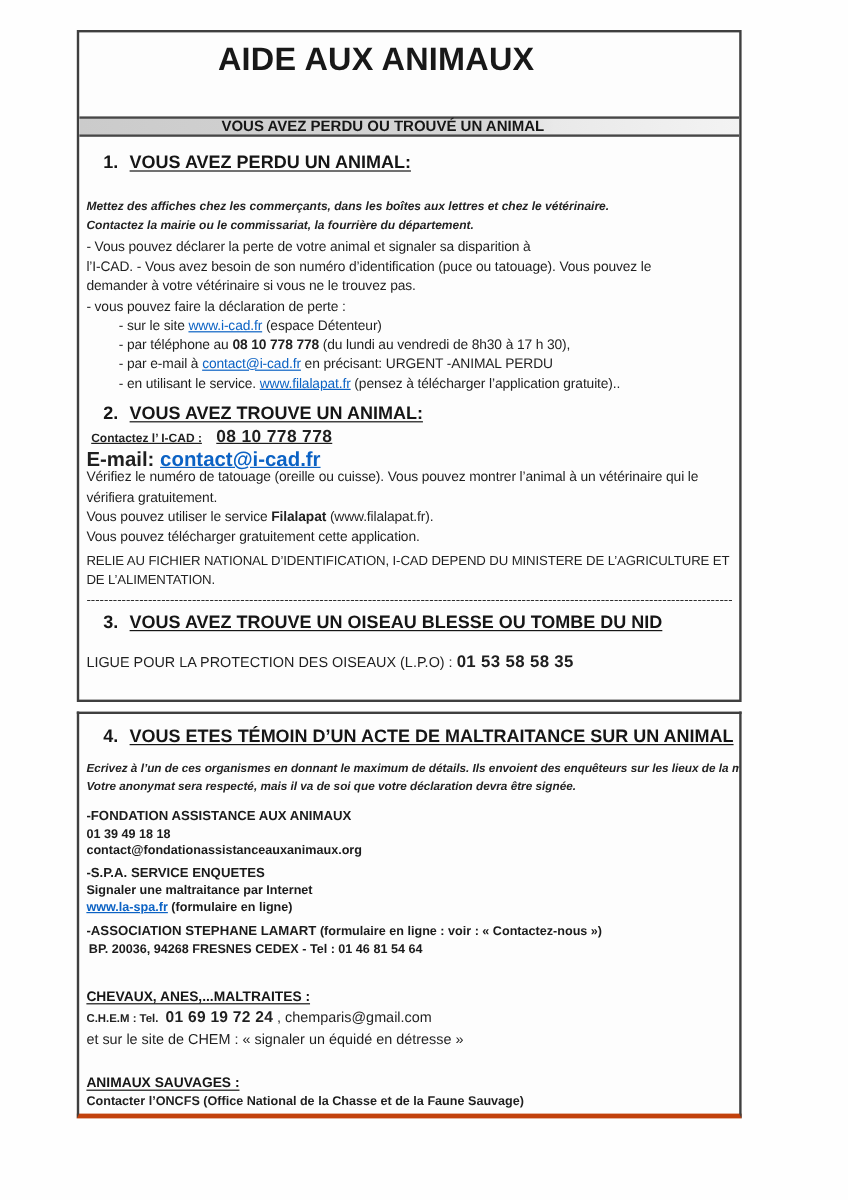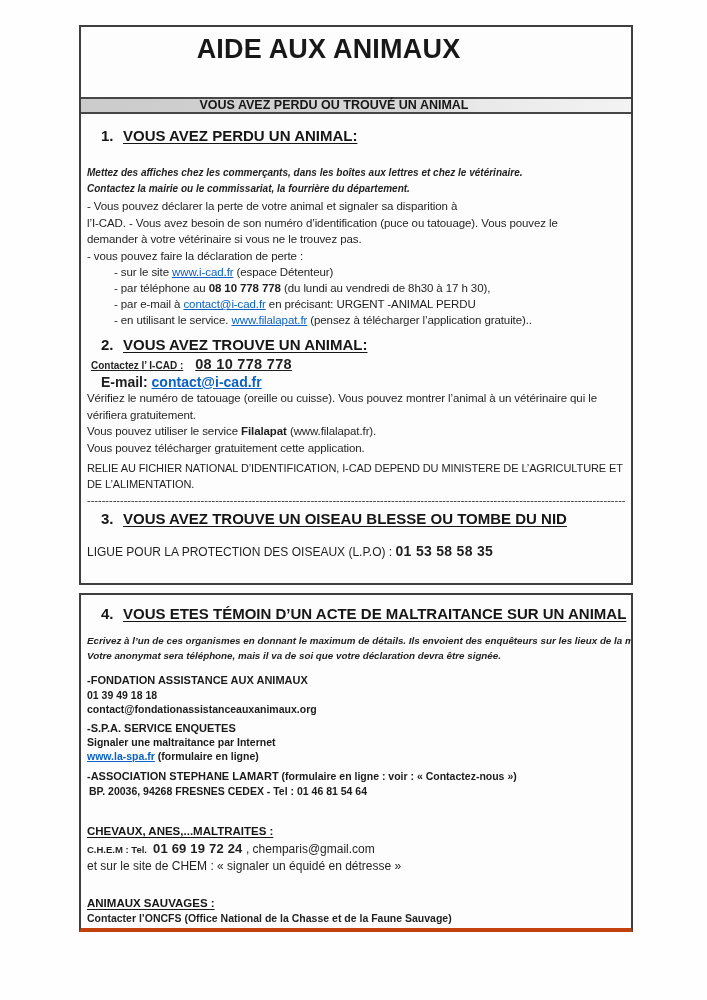--- a/index.html
+++ b/index.html
@@ -4,21 +4,21 @@
 <style>
   * { box-sizing: border-box; }
   html,body { margin:0; padding:0; }
   body {
     width:707px; height:1000px; background:#ffffff;
     font-family:"Liberation Sans", sans-serif; color:#1f1f1f;
     -webkit-font-smoothing:antialiased;
   }
   .page { position:relative; width:707px; height:1000px; background:#fefefe; overflow:hidden; }
 
-  .box { position:absolute; left:79px; width:554px; border:2px solid #3f3f3f; background:#fdfdfd; overflow:hidden; }
+  .box { position:absolute; left:64px; width:554px; border:2px solid #3f3f3f; background:#fdfdfd; overflow:hidden; }
   .box1 { top:25px; height:560px; }
   .box2 { top:593px; height:339px; border-bottom:4px solid #c2410c; }
 
   .title {
     margin-top:7px; padding-right:55px;
     text-align:center; font-size:27px; font-weight:bold; letter-spacing:0.2px;
     line-height:30px; color:#181818;
   }
 
   .banner {
@@ -44,21 +44,21 @@
   .note-s1 { margin-top:20px; }
   .note-s4 { margin-top:10px; line-height:15px; font-size:9.8px; }
 
   .bodytxt { font-size:11.5px; line-height:16.5px; letter-spacing:-0.1px; white-space:nowrap; }
   .para-s1 { margin-top:2px; }
   .bullets { margin-left:27px; line-height:16px; }
 
   .contact-line { margin-top:1px; margin-left:4px; line-height:18px; white-space:nowrap;text-decoration:underline; }
   .contact-label { font-size:10px; font-weight:bold; }
   .phone-lg { font-size:14.5px; font-weight:bold; margin-left:12px; letter-spacing:0.3px; }
-  .email-line { font-size:14px; line-height:15px; margin-left:14px; font-weight:bold; white-space:nowrap; }
+  .email-line { font-size:17px; line-height:15px; margin-left:0; font-weight:bold; white-space:nowrap; }
 
   .caps-note { margin-top:4px; font-size:11px; line-height:16px; letter-spacing:-0.1px; white-space:nowrap; }
 
   .divider { margin-top:2px; font-size:11px; line-height:13px; color:#2e2e2e; white-space:nowrap; overflow:hidden; width:100%; }
 
   .lpo-line { margin-top:14px; font-size:12px; line-height:18px; white-space:nowrap; }
   .phone-md { font-size:14px; font-weight:bold; letter-spacing:0.3px; }
 
   .org { font-weight:bold; font-size:10.5px; line-height:14.5px; white-space:nowrap; color:#1b1b1b; }
   .org-name { font-size:11px; }
@@ -140,21 +140,21 @@
     </div>
   </div>
 
   <div class="box box2">
     <div class="content">
 
       <div class="h-row h4"><span class="h-num">4.</span><span class="h-text">VOUS ETES TÉMOIN D’UN ACTE DE MALTRAITANCE SUR UN ANIMAL</span></div>
 
       <div class="note note-s4">
         <div>Ecrivez à l’un de ces organismes en donnant le maximum de détails. Ils envoient des enquêteurs sur les lieux de la maltraitance.</div>
-        <div>Votre anonymat sera téléphone, mais il va de soi que votre déclaration devra être signée.</div>
+        <div>Votre anonymat sera respecté, mais il va de soi que votre déclaration devra être signée.</div>
       </div>
 
       <div class="org org1">
         <div class="org-name">-FONDATION ASSISTANCE AUX ANIMAUX</div>
         <div>01 39 49 18 18</div>
         <div>contact@fondationassistanceauxanimaux.org</div>
       </div>
 
       <div class="org org2">
         <div class="org-name">-S.P.A. SERVICE ENQUETES</div>

